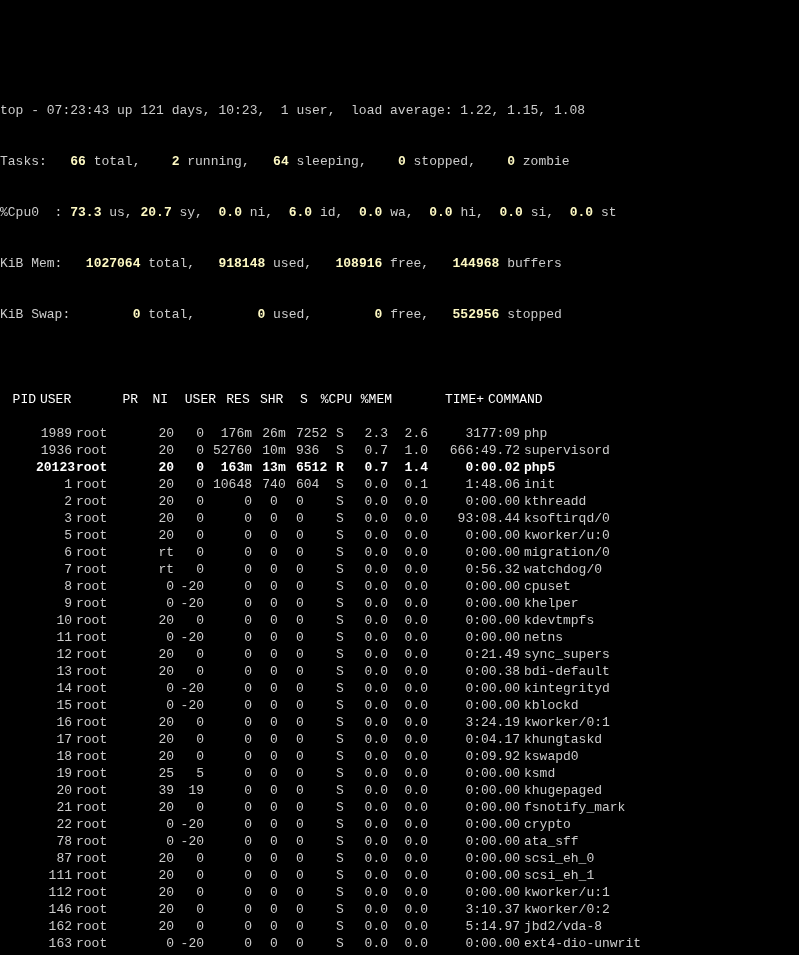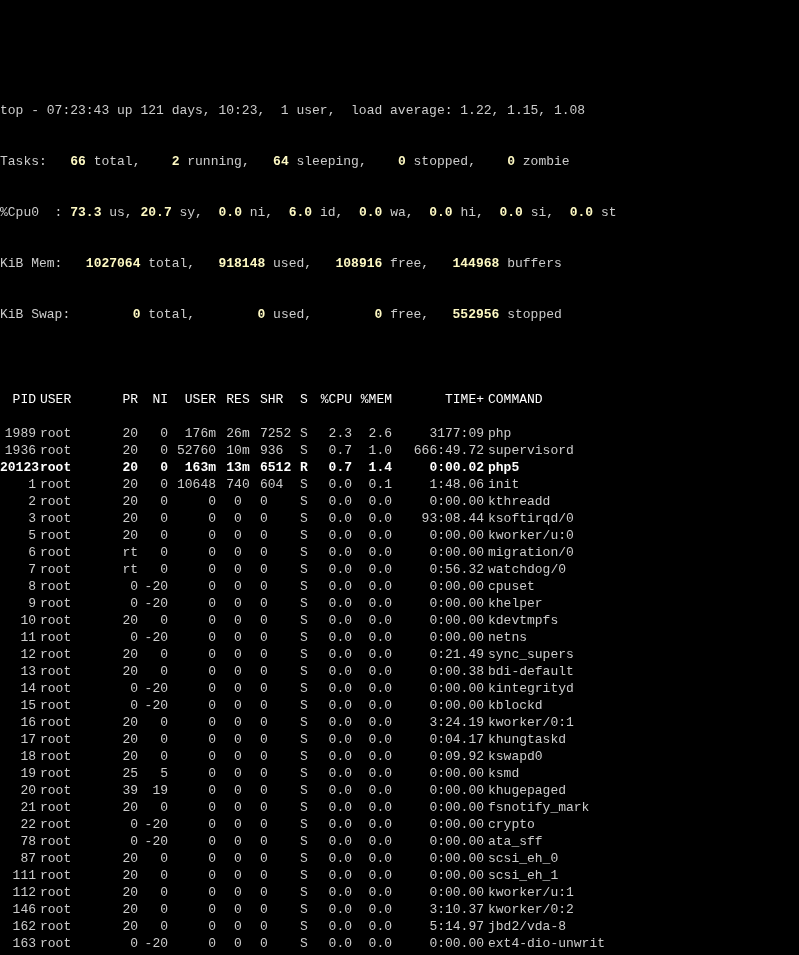--- a/index.html
+++ b/index.html
@@ -32,20 +32,21 @@
     .col-virt  { width: 48px; text-align: right; padding-right: 4px; }
     .col-res   { width: 40px; text-align: center; padding-right: 4px; }
     .col-shr   { width: 40px; text-align: left; padding-right: 4px; }
     .col-s     { width: 16px; text-align: left; }
     .col-cpu   { width: 40px; text-align: right; padding-right: 4px; }
     .col-mem   { width: 40px; text-align: right; padding-right: 4px; }
     .col-time  { width: 80px; text-align: right; padding-right: 4px; margin-left: 12px; }
     .col-cmd   { flex: 1; text-align: left; }
     .proc-row {
       display: flex;
+      padding-left: 36px;
     }
     .highlighted {
       font-weight: bold;
       color: #fff;
     }
     .summary-line {
       display: block;
     }
     .lbl { color: #ccc; }
     .val { font-weight: bold; color: #fef9c3; }

